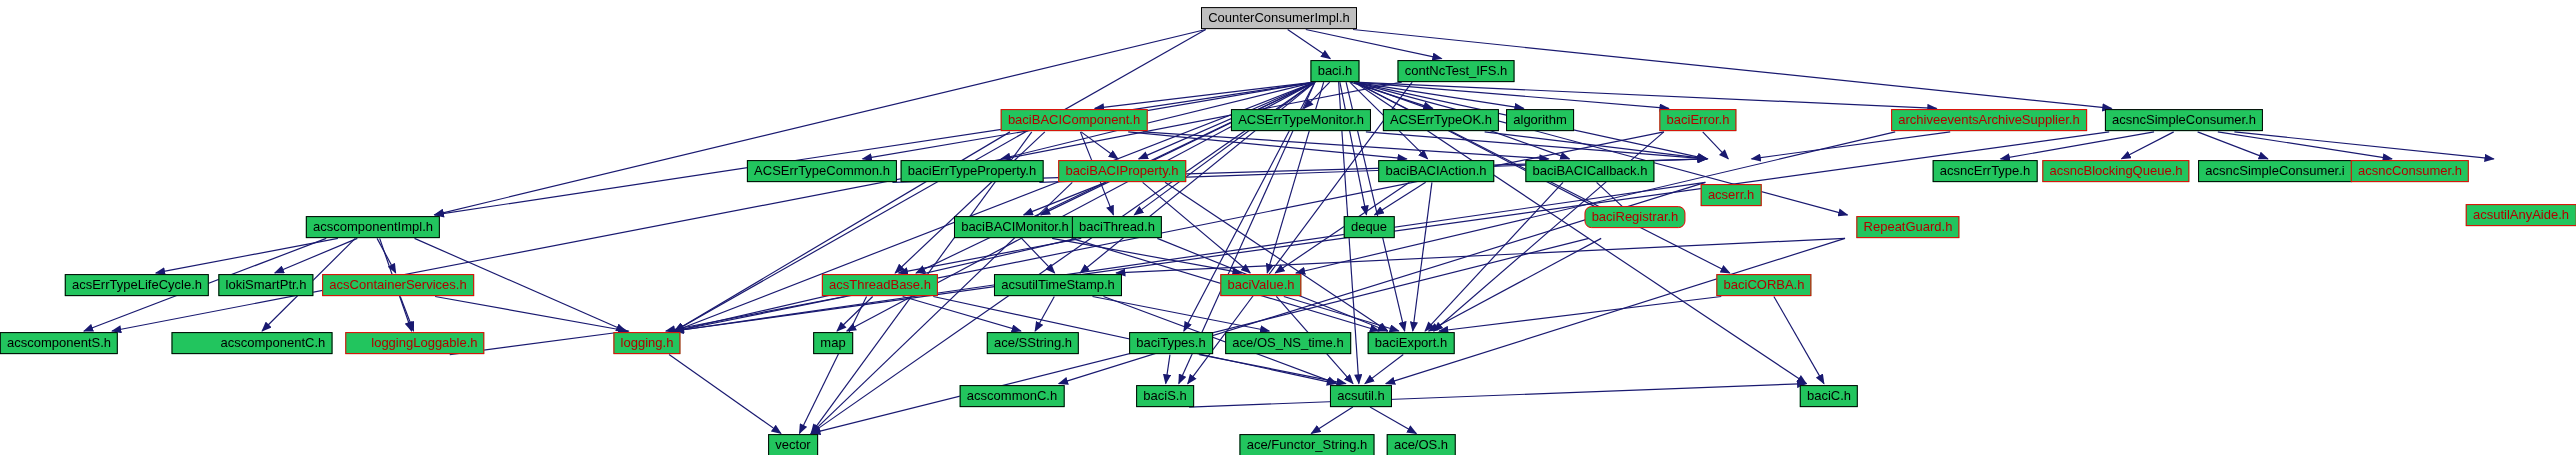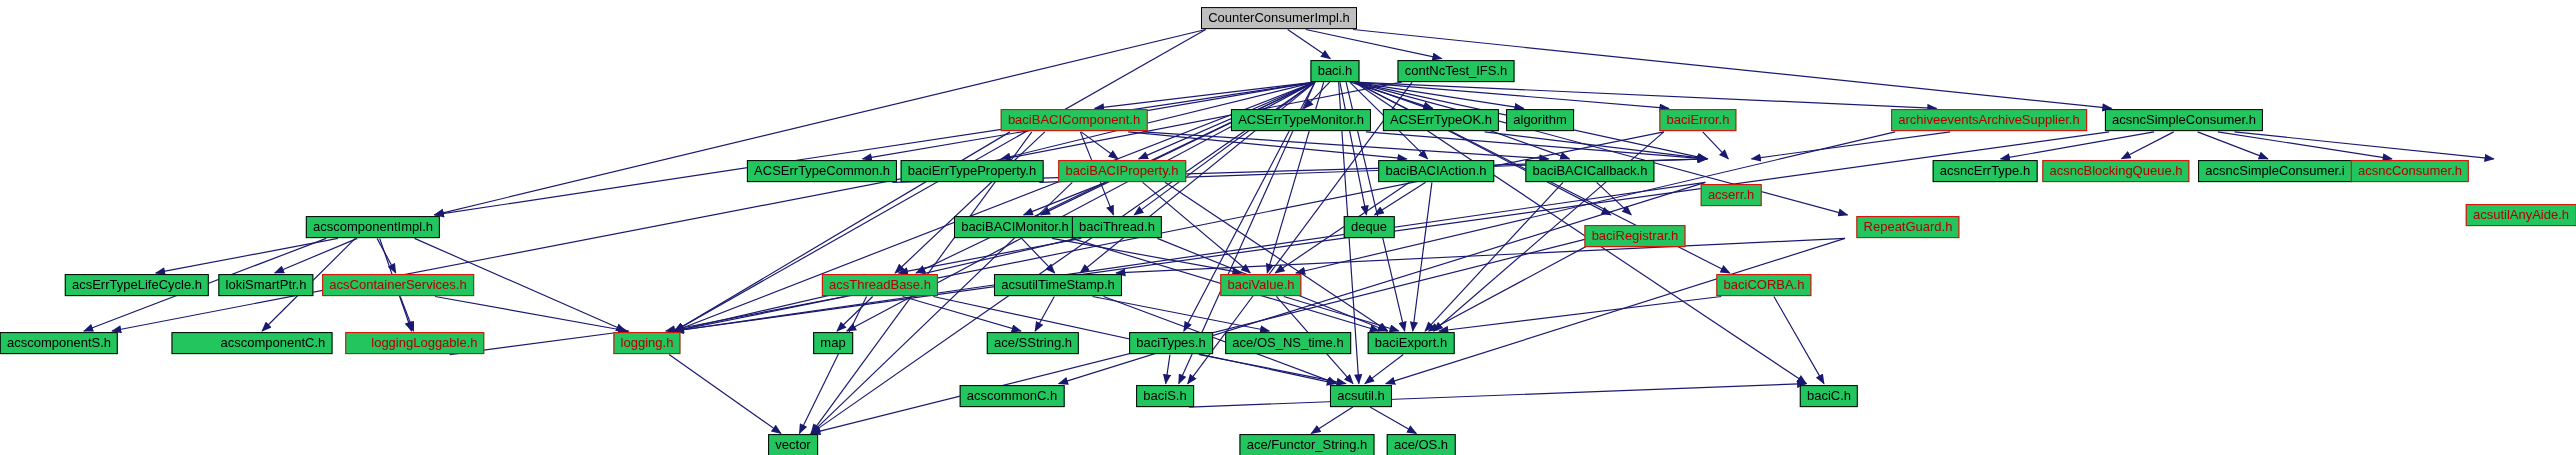--- a/index.html
+++ b/index.html
@@ -160,21 +160,21 @@
       <div class="node truncated" style="left: 1731px; top: 155px; margin-top: 40px;">acserr.h</div>
       <div class="node" style="left: 1985px; top: 171px;">acsncErrType.h</div>
       <div class="node truncated" style="left: 2116px; top: 171px;">acsncBlockingQueue.h</div>
       <div class="node" style="left: 2275px; top: 171px;">acsncSimpleConsumer.i</div>
       <div class="node truncated" style="left: 2410px; top: 171px;">acsncConsumer.h</div>
       <div class="node truncated" style="left: 2521px; top: 171px; margin-top: 44px;">acsutilAnyAide.h</div>
       <div class="node" style="left: 373px; top: 227px;">acscomponentImpl.h</div>
       <div class="node" style="left: 1015px; top: 227px;">baciBACIMonitor.h</div>
       <div class="node" style="left: 1117px; top: 227px;">baciThread.h</div>
       <div class="node" style="left: 1369px; top: 227px;">deque</div>
-      <div class="node truncated" style="left: 1635px; top: 236px;">baciRegistrar.h</div>
+      <div class="node truncated" style="left: 1635px; top: 217px; border-radius: 7px;">baciRegistrar.h</div>
       <div class="node truncated" style="left: 1892px; top: 227px; margin-left: 16px;">RepeatGuard.h</div>
       <div class="node" style="left: 137px; top: 285px;">acsErrTypeLifeCycle.h</div>
       <div class="node" style="left: 266px; top: 285px;">lokiSmartPtr.h</div>
       <div class="node truncated" style="left: 398px; top: 285px;">acsContainerServices.h</div>
       <div class="node truncated" style="left: 880px; top: 285px;">acsThreadBase.h</div>
       <div class="node" style="left: 1058px; top: 285px;">acsutilTimeStamp.h</div>
       <div class="node truncated" style="left: 1261px; top: 285px;">baciValue.h</div>
       <div class="node truncated" style="left: 1764px; top: 285px;">baciCORBA.h</div>
       <div class="node" style="left: 59px; top: 343px;">acscomponentS.h</div>
       <div class="node" style="left: 252px; top: 343px; padding-left: 48px;">acscomponentC.h</div>

